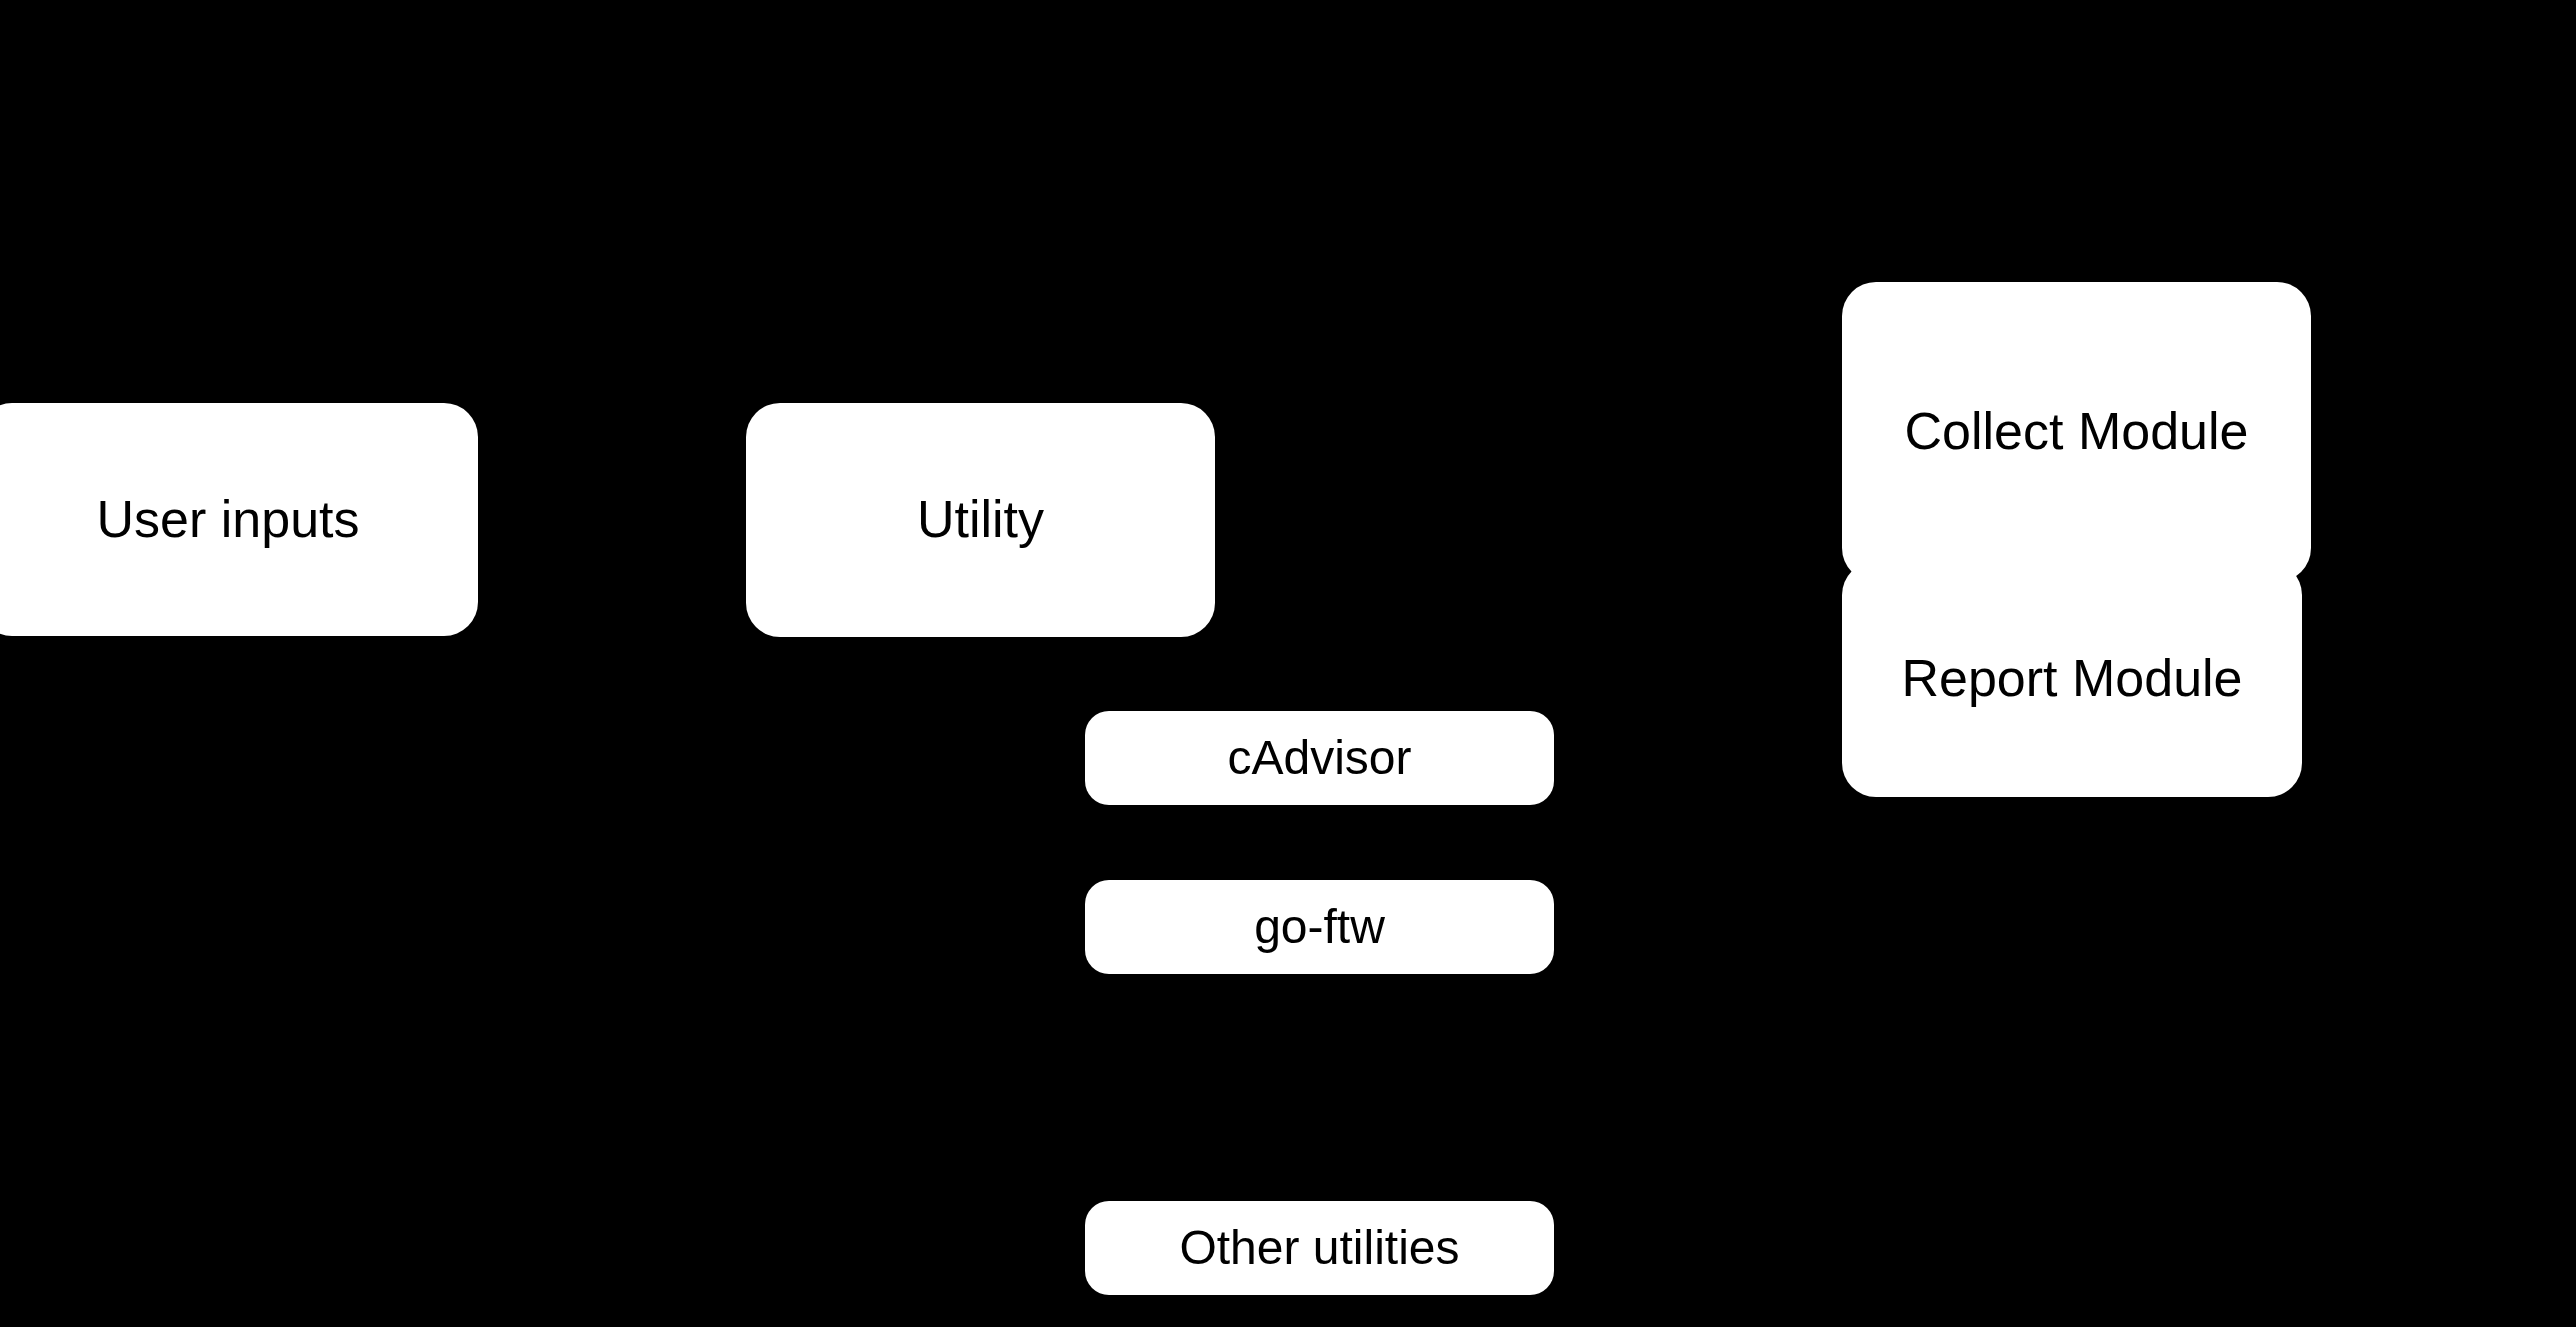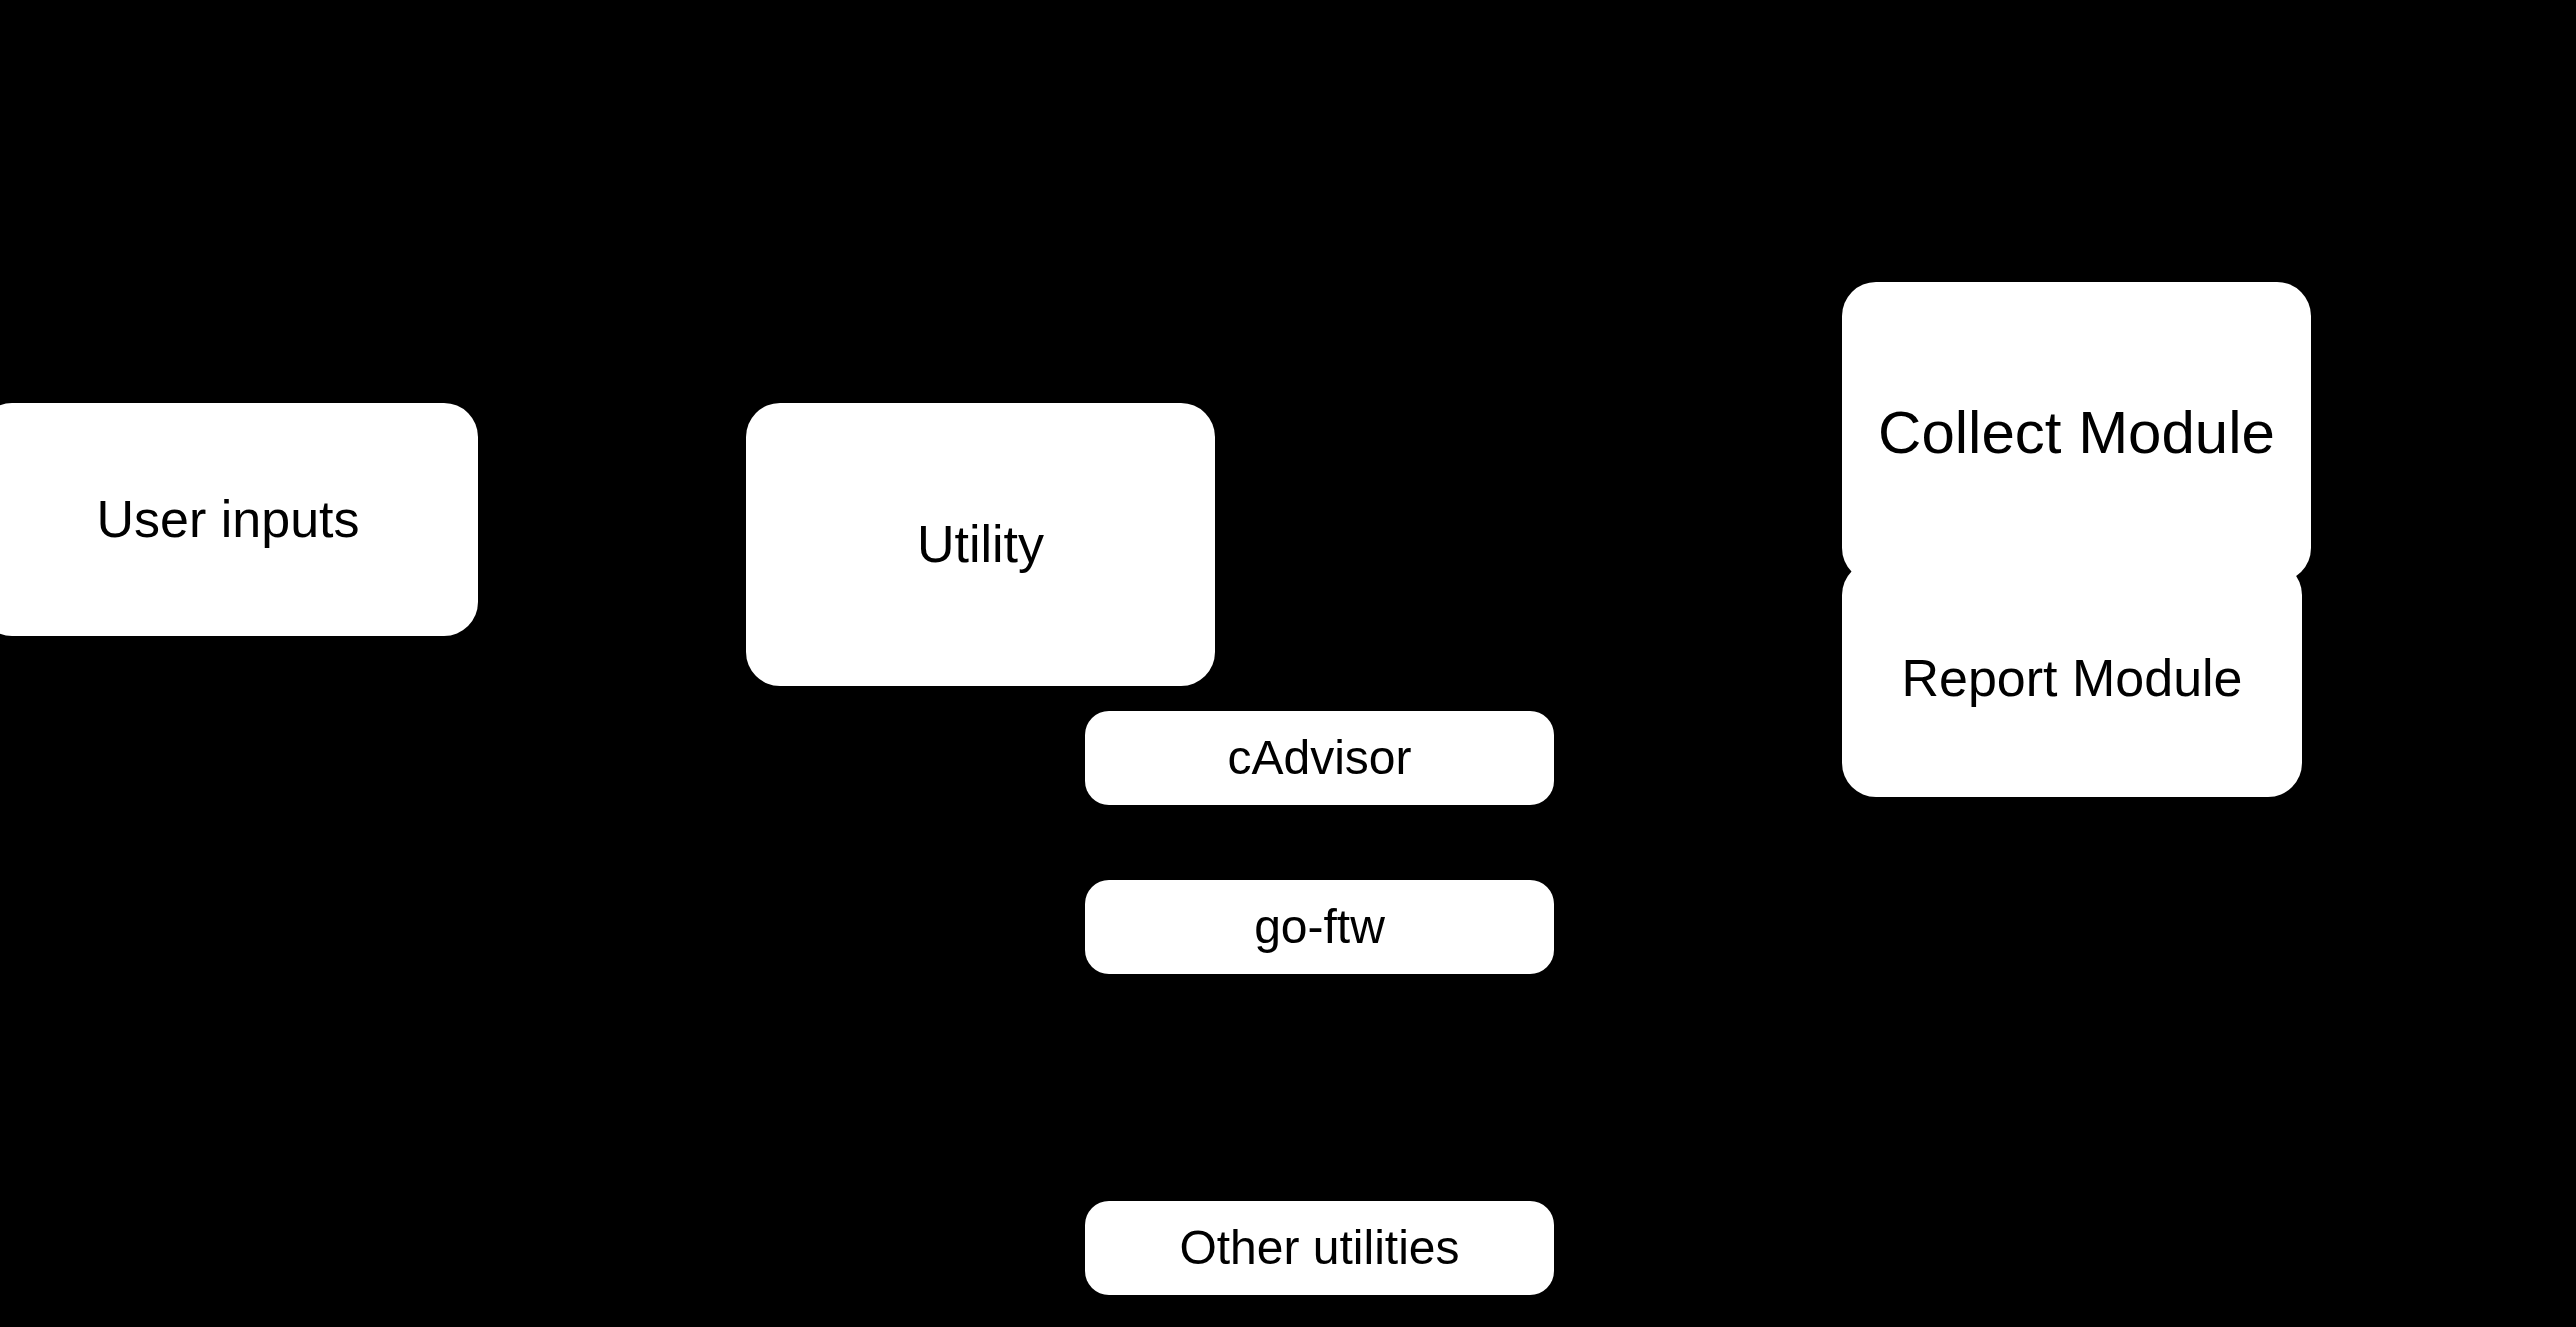--- a/index.html
+++ b/index.html
@@ -39,29 +39,29 @@
     left: -22px;
     top: 403px;
     width: 500px;
     height: 233px;
     font-size: 52px;
   }
   .n-utility {
     left: 746px;
     top: 403px;
     width: 469px;
-    height: 283px;
+    height: 234px;
     font-size: 52px;
   }
   .n-collect-module {
     left: 1842px;
     top: 282px;
     width: 469px;
     height: 300px;
-    font-size: 60px;
+    font-size: 52px;
   }
   .n-report-module {
     left: 1842px;
     top: 561px;
     width: 460px;
     height: 236px;
     font-size: 52px;
   }
   .n-small {
     left: 1085px;

